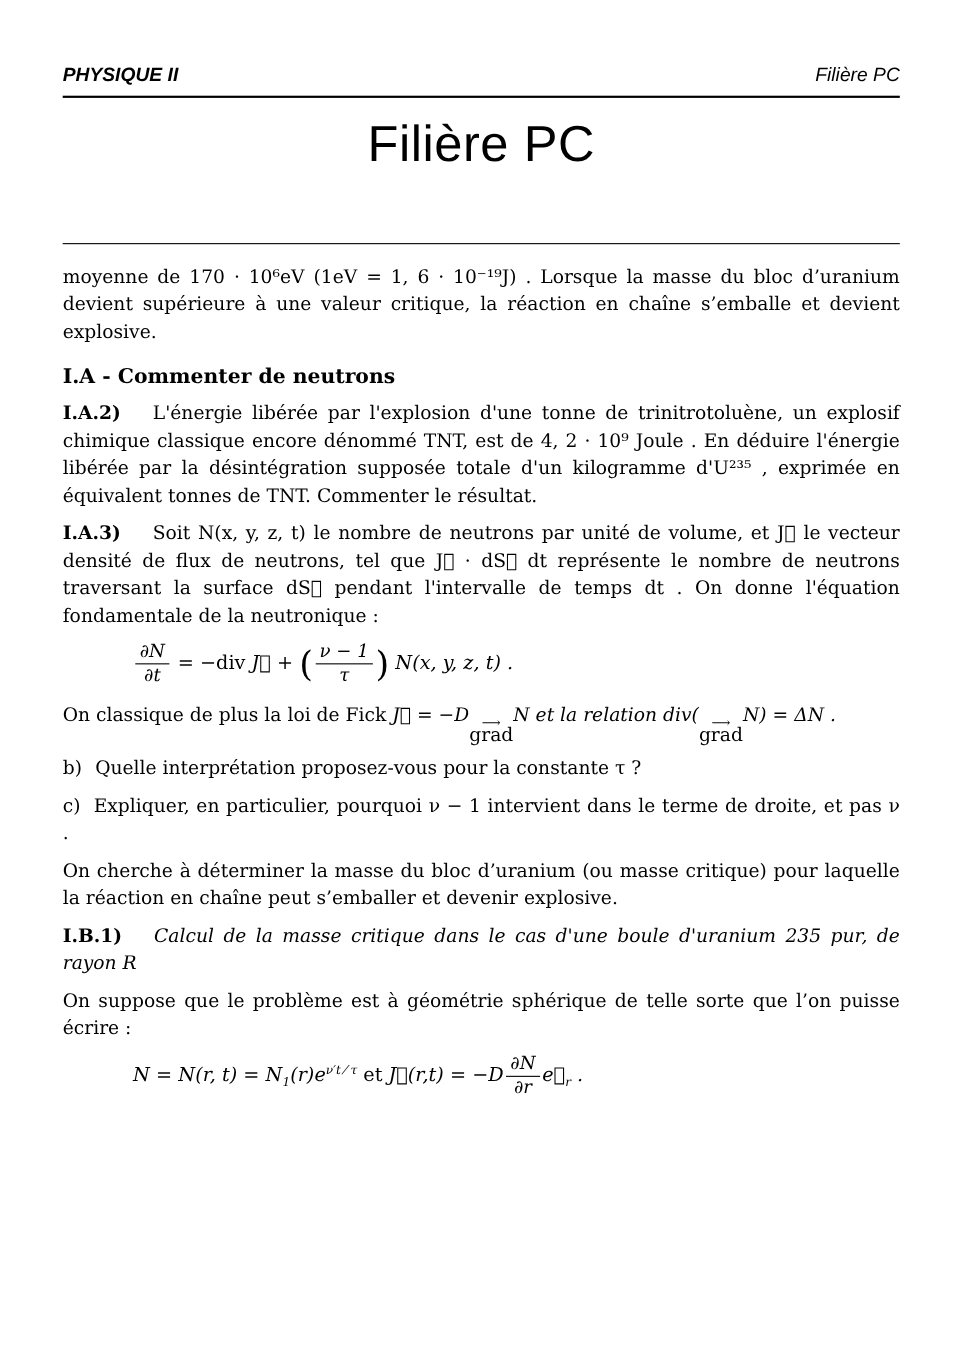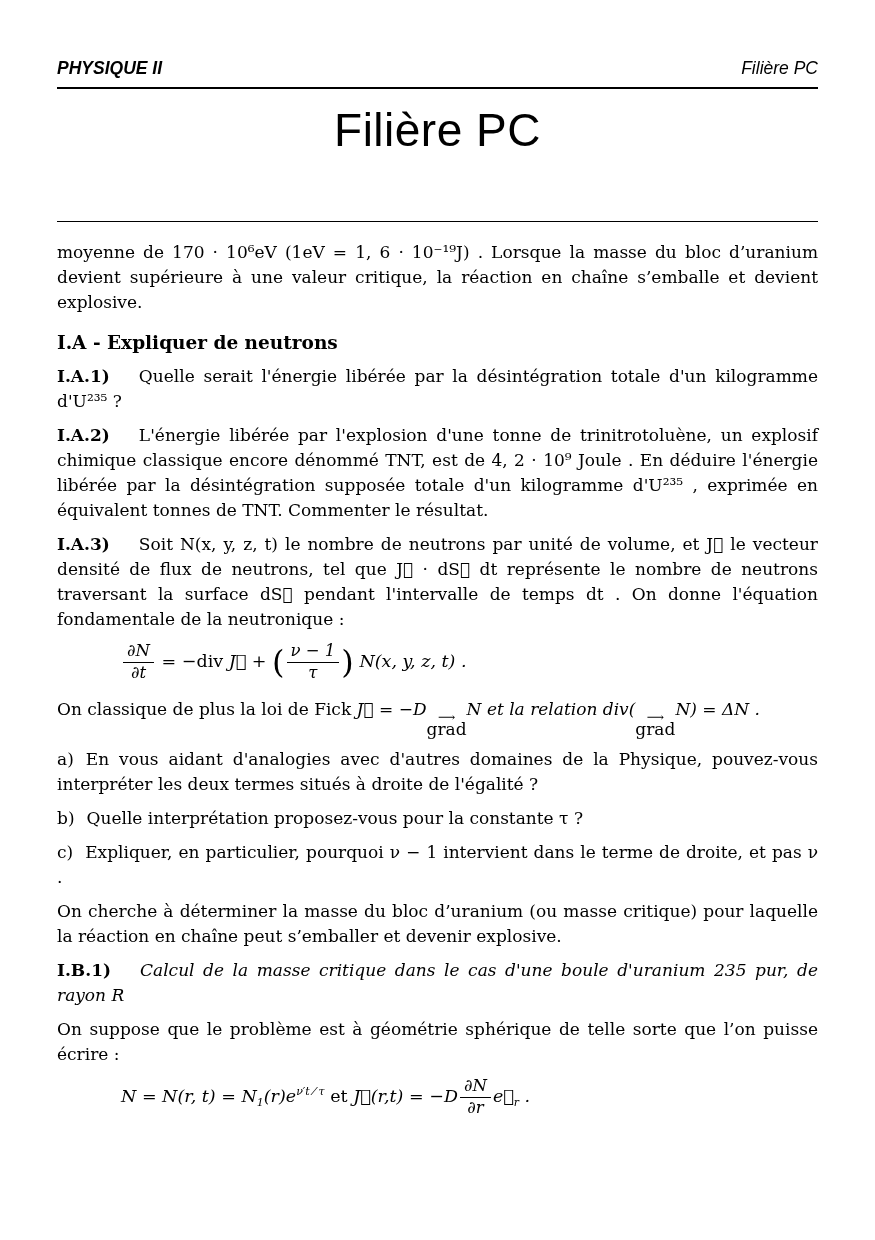--- a/index.html
+++ b/index.html
@@ -116,23 +116,22 @@
   </div>
 
   <h1 class="doc-title">Filière PC</h1>
 
   <div class="rule"></div>
 
   <div class="content">
 
     <p class="para">moyenne de 170 · 10⁶eV  (1eV = 1, 6 · 10⁻¹⁹J) . Lorsque la masse du bloc d’uranium devient supérieure à une valeur critique, la réaction en chaîne s’emballe et devient explosive.</p>
 
-    <p class="h">I.A - Expliquer de neutrons</p>
+    <p class="h">I.A - Commenter de neutrons</p>
 
-    <p class="para"><span class="qlabel">I.A.1)</span><span>Quelle serait l'énergie libérée par la désintégration totale d'un kilogramme d'U²³⁵  ?</span></p>
 
     <p class="para"><span class="qlabel">I.A.2)</span><span>L'énergie libérée par l'explosion d'une tonne de trinitrotoluène, un explosif chimique classique encore dénommé TNT, est de 4, 2 · 10⁹ Joule . En déduire l'énergie libérée par la désintégration supposée totale d'un kilogramme d'U²³⁵ , exprimée en équivalent tonnes de TNT. Commenter le résultat.</span></p>
 
     <p class="para"><span class="qlabel">I.A.3)</span><span>Soit N(x, y, z, t) le nombre de neutrons par unité de volume, et J⃗ le vecteur densité de flux de neutrons, tel que J⃗ · dS⃗  dt représente le nombre de neutrons traversant la surface dS⃗ pendant l'intervalle de temps dt . On donne l'équation fondamentale de la neutronique :</span></p>
 
     <div class="equation">
       <span class="frac">
           <span class="top">∂N</span>
           <span class="bot">∂t</span>
         </span><span class="rm"> = −div </span><span>J⃗</span><span class="rm"> + </span><span class="bigp">(</span><span class="frac">
@@ -142,21 +141,20 @@
     </div>
 
     <p class="para fick-line"><span>On classique de plus la loi de Fick </span><span class="it-text">J⃗</span><span class="it-text"> = −D</span><span class="overarrow">
           <span class="arr">⟶</span>
           <span class="rm">grad</span>
         </span><span class="it-text">N  et la relation div(</span><span class="overarrow">
           <span class="arr">⟶</span>
           <span class="rm">grad</span>
         </span><span class="it-text">N) = ΔN .</span></p>
 
-    <p class="para"><span class="ilabel">a)</span><span>En vous aidant d'analogies avec d'autres domaines de la Physique, pouvez-vous interpréter les deux termes situés à droite de l'égalité ?</span></p>
 
     <p class="para"><span class="ilabel">b)</span><span>Quelle interprétation proposez-vous pour la constante τ  ?</span></p>
 
     <p class="para"><span class="ilabel">c)</span><span>Expliquer, en particulier, pourquoi ν − 1  intervient dans le terme de droite, et pas ν .</span></p>
 
 
     <p class="para">On cherche à déterminer la masse du bloc d’uranium (ou masse critique) pour laquelle la réaction en chaîne peut s’emballer et devenir explosive.</p>
 
     <p class="para"><span class="qlabel">I.B.1)</span><span class="it-text">Calcul de la masse critique dans le cas d'une boule d'uranium 235 pur, de rayon R</span></p>
 

